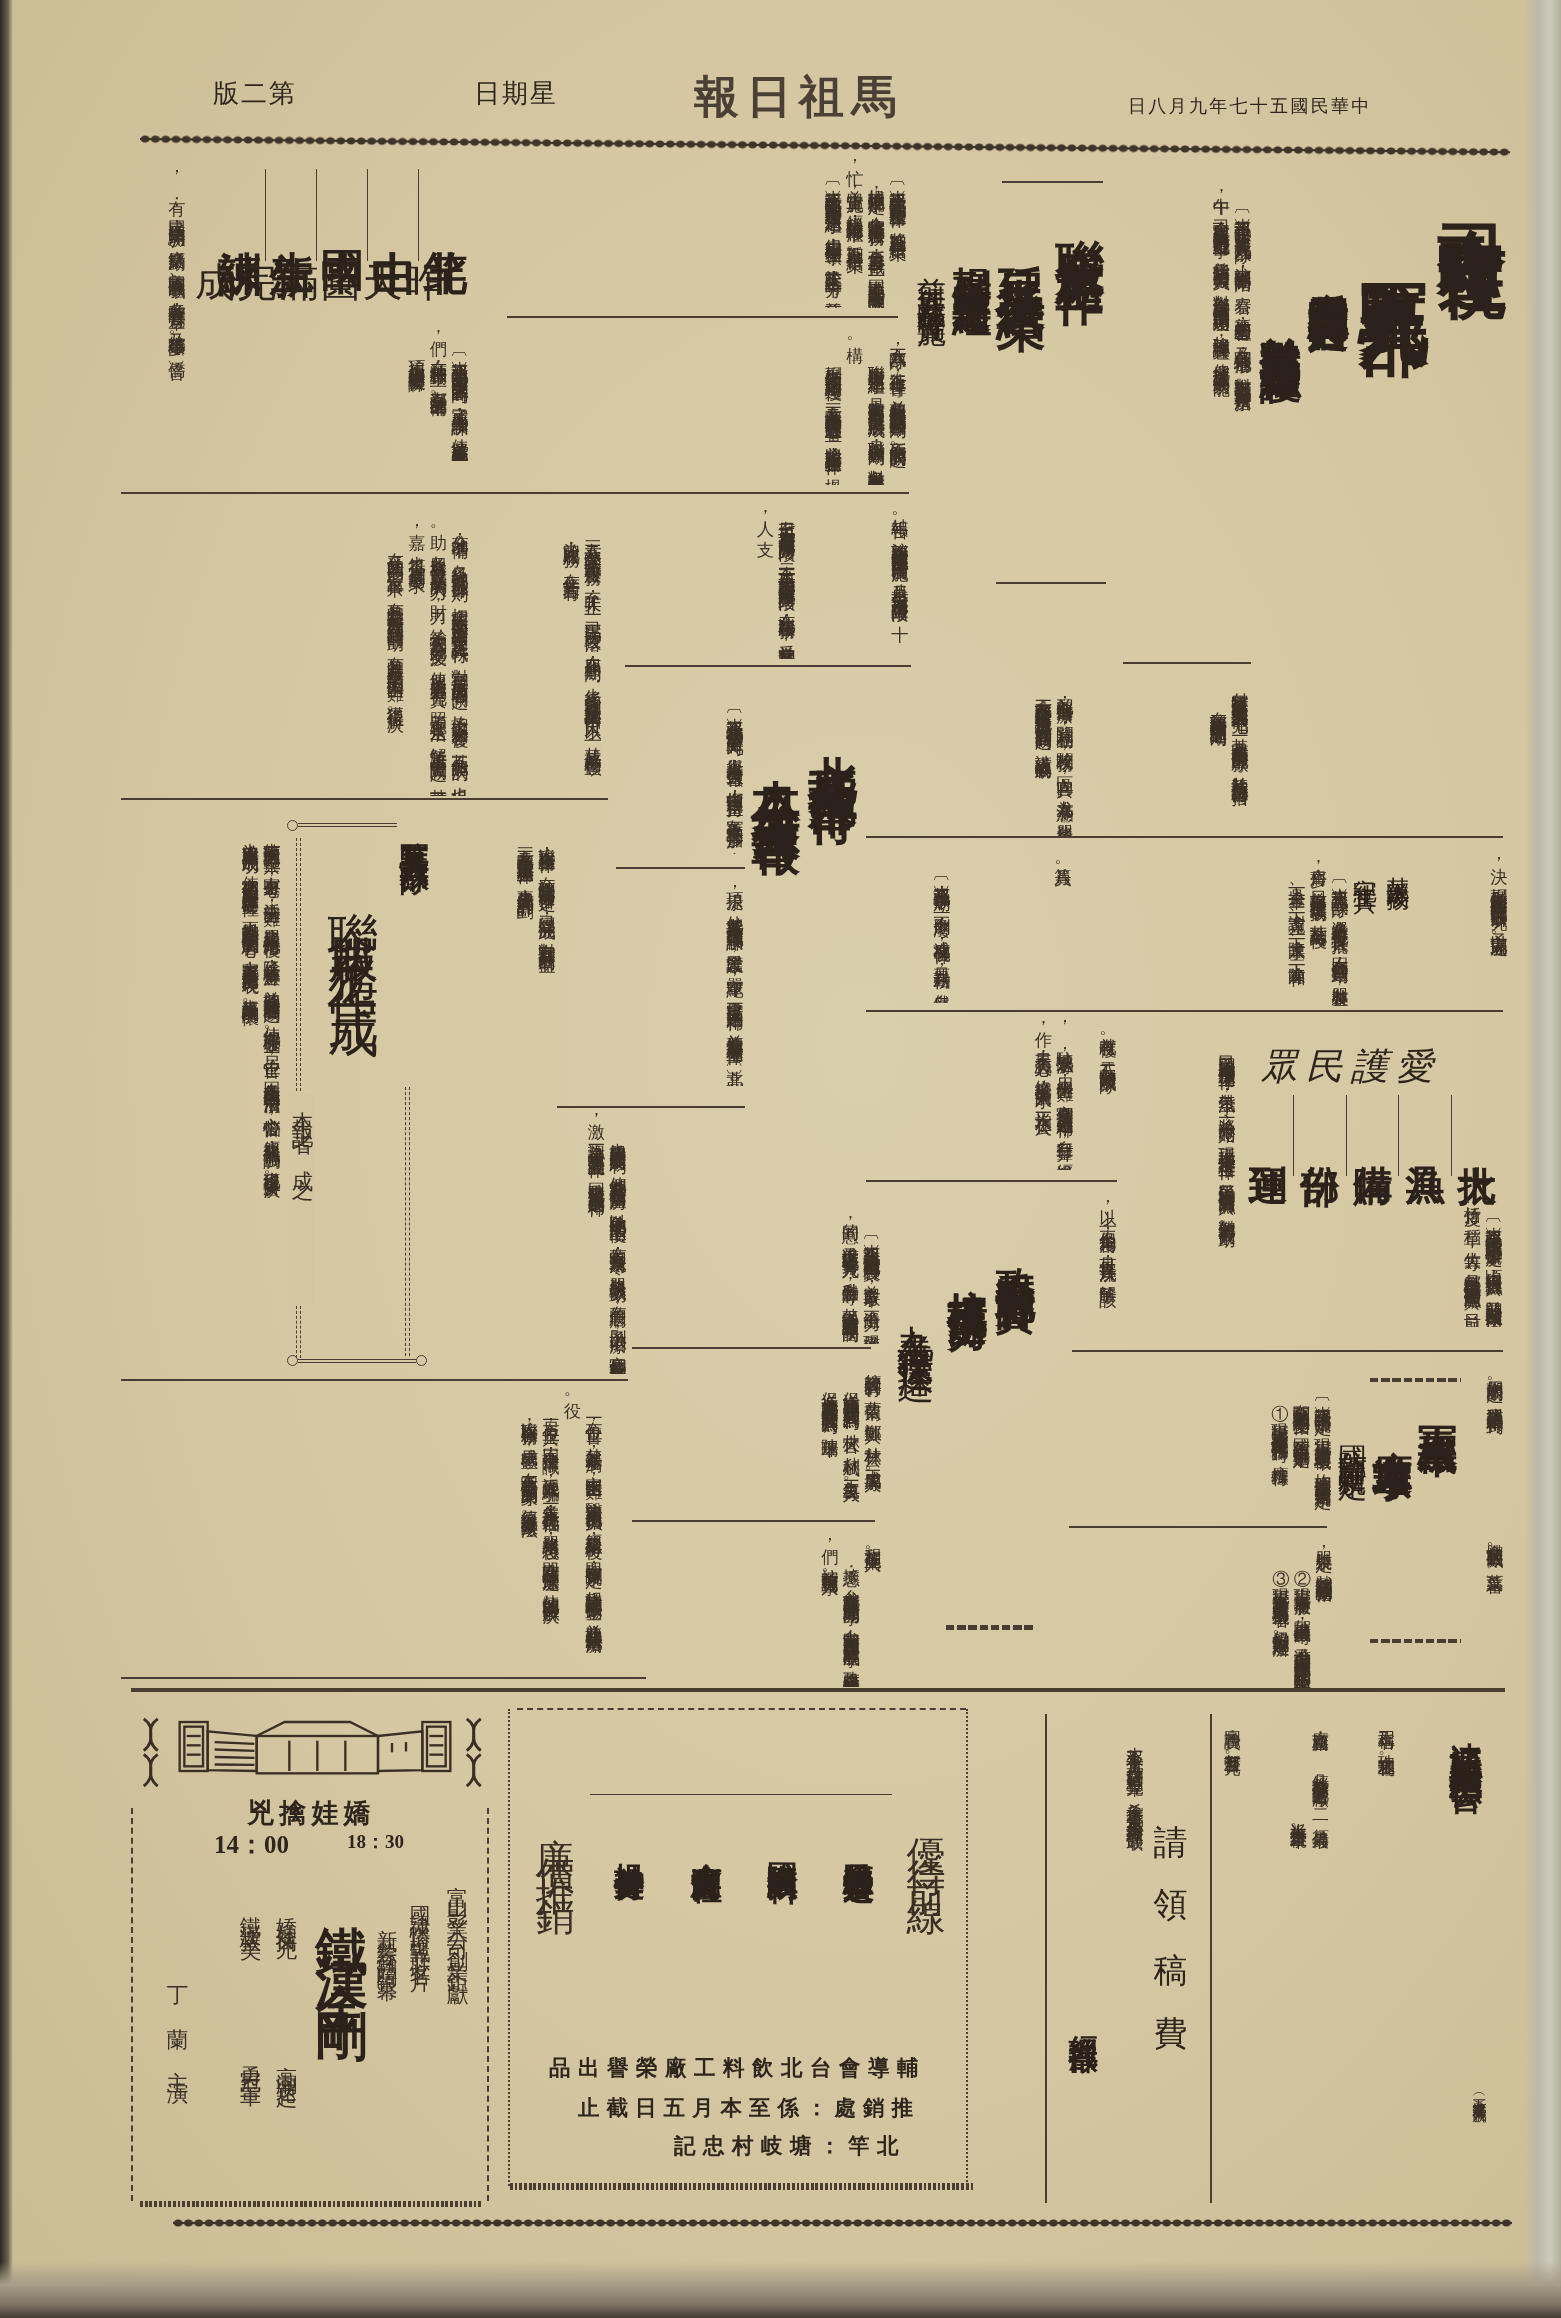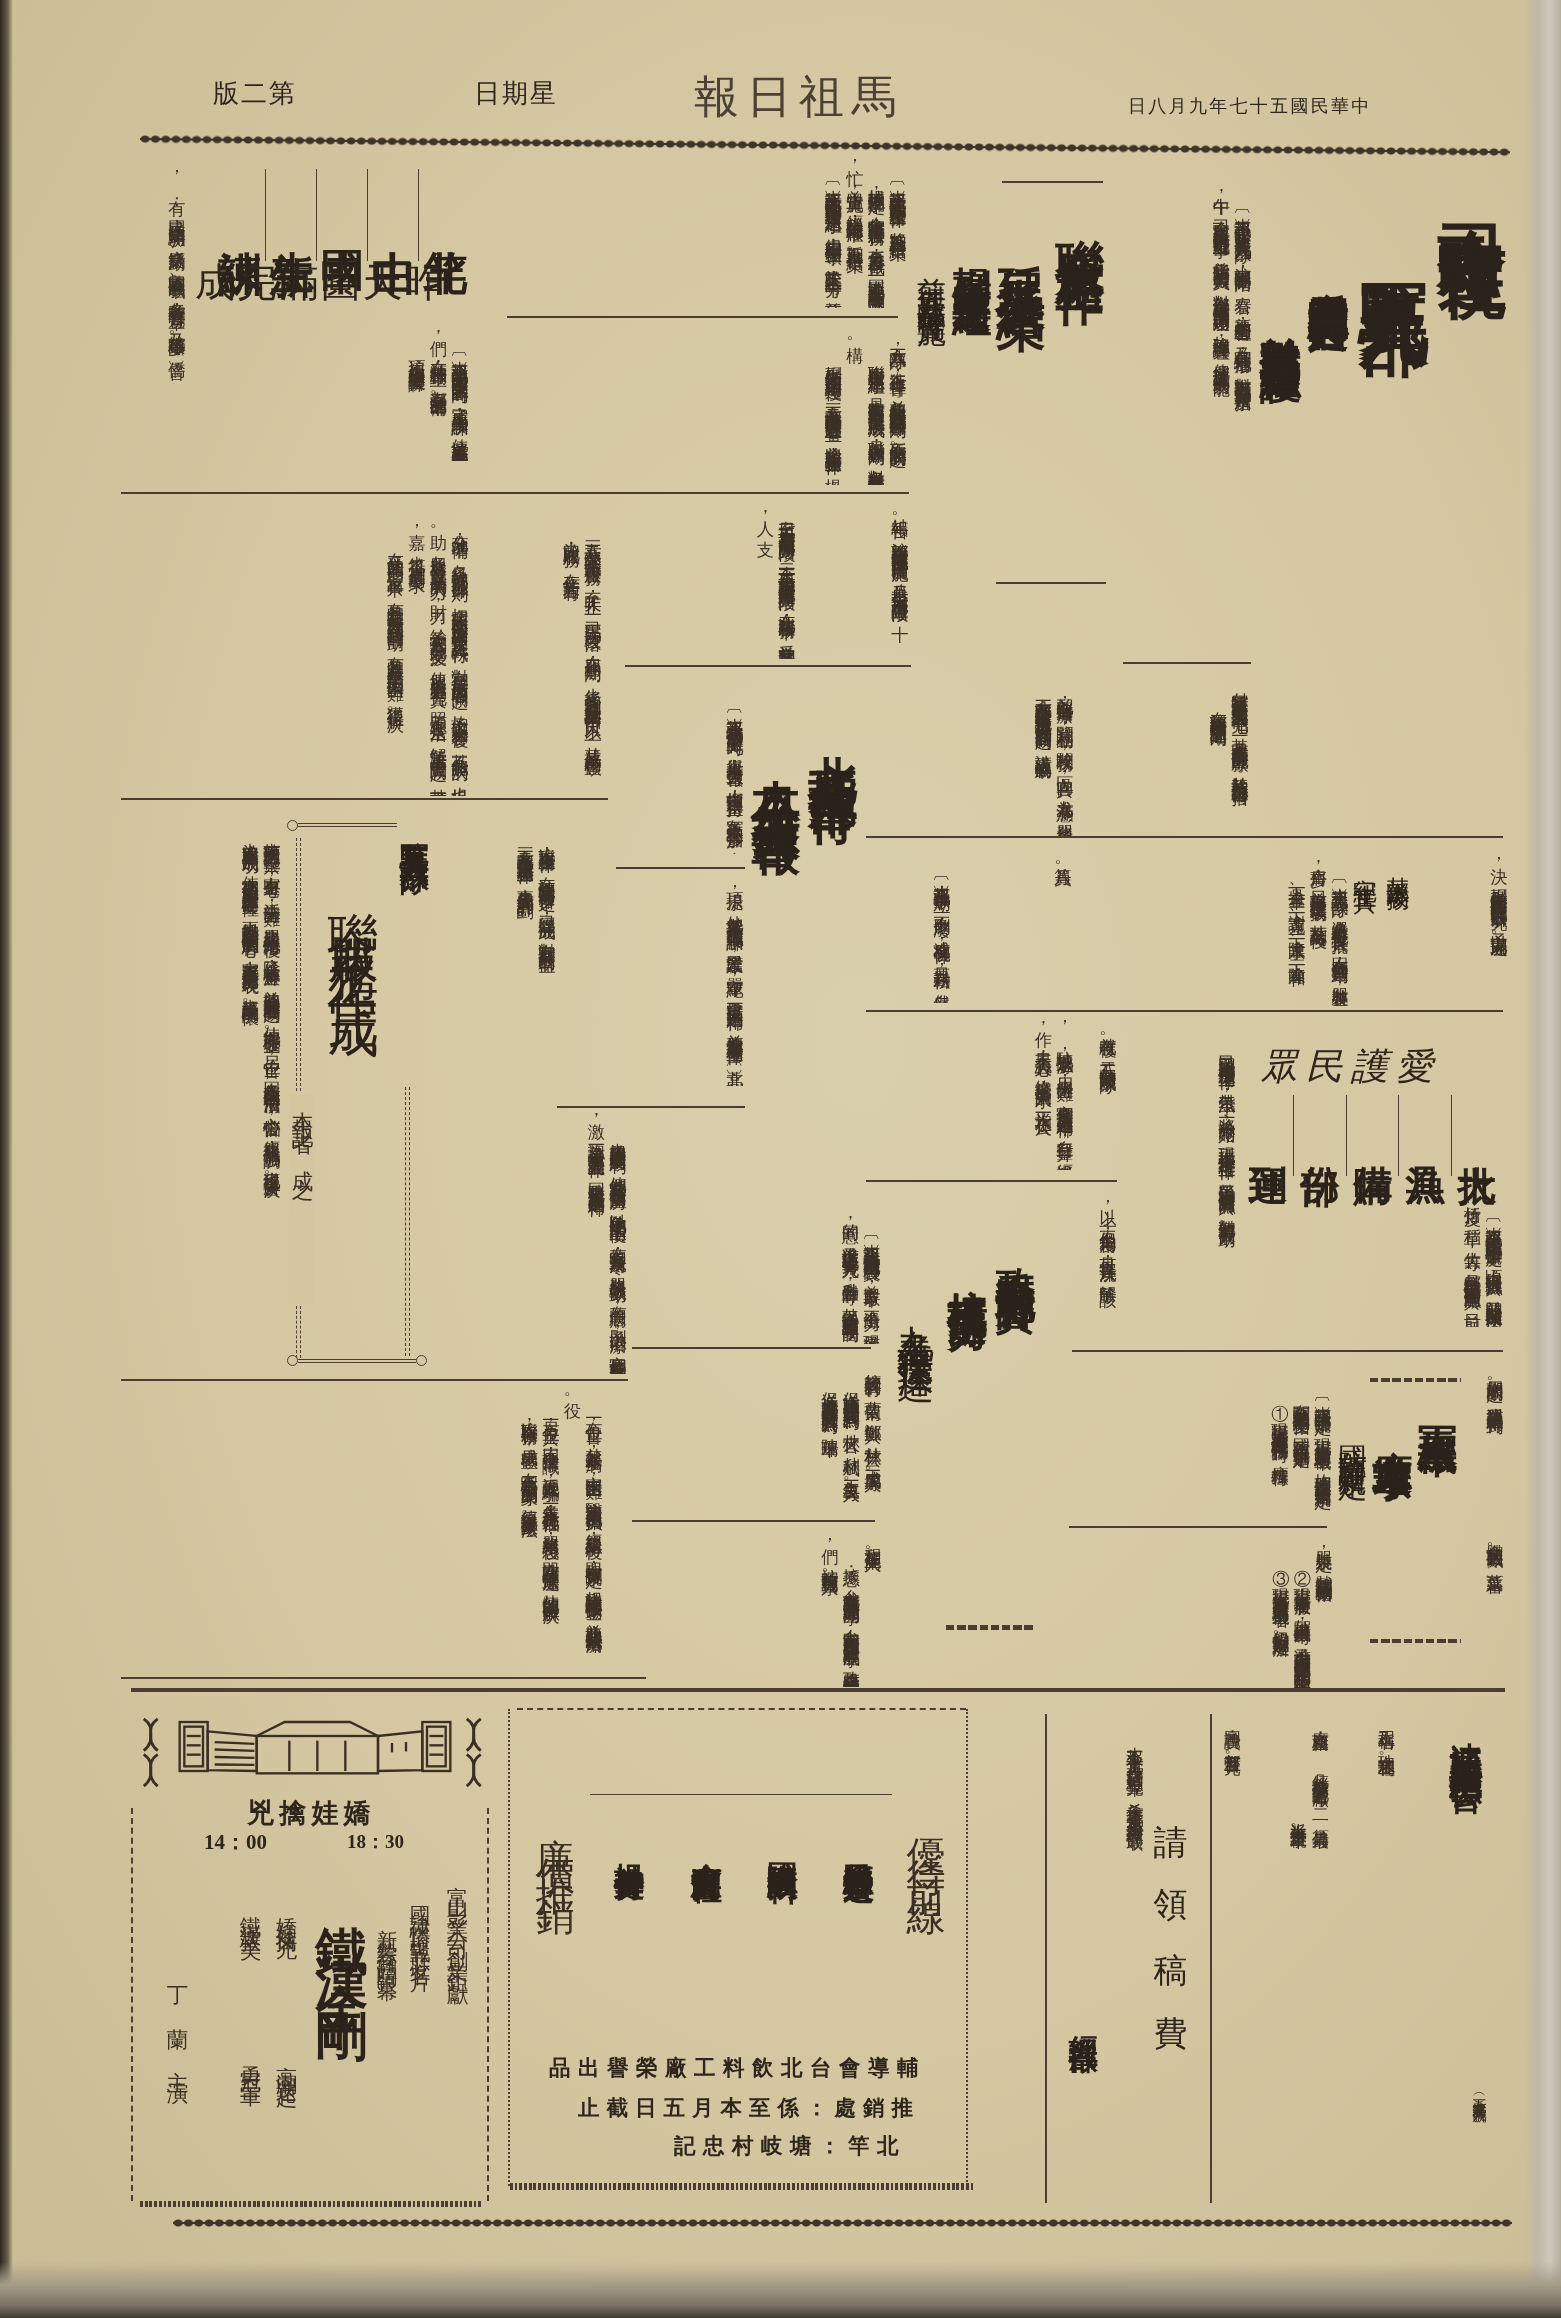--- a/index.html
+++ b/index.html
@@ -31,21 +31,21 @@
 <body>
 
 <div id="page">
 
   <div style="position:absolute;left:0;top:0;width:13px;height:2319px;background:linear-gradient(90deg,#2d2620,#6b5f4c 60%,rgba(107,95,76,0))"></div>
   <div style="position:absolute;left:1525px;top:0;width:36px;height:2319px;background:linear-gradient(90deg,rgba(200,190,160,0),#bdb8a8 35%,#cdc9bc 70%,#b4ae9c)"></div>
   <div style="position:absolute;left:0;top:2262px;width:1561px;height:57px;background:linear-gradient(180deg,rgba(200,188,150,0),#a69d88 40%,#7c7365 75%,#3f382f)"></div>
 
   <div class="hx" style="left:213px;top:81px;font-size:26px;letter-spacing:1.9px">第二版</div>
   <div class="hx" style="left:474px;top:81px;font-size:26px;letter-spacing:1.9px">星期日</div>
-  <div class="hx" style="left:694px;top:75px;font-size:45px;letter-spacing:7.5px;font-weight:400;color:#4a4036">馬祖日報</div>
+  <div class="hx" style="left:694px;top:75px;font-size:45px;letter-spacing:7.5px;font-weight:700;color:#4a4036">馬祖日報</div>
   <div class="hx" style="left:1128px;top:97px;font-size:18px;letter-spacing:2.3px">中華民國五十七年九月八日</div>
   <div class="diamond" style="left:140px;top:135px;width:1370px;transform:rotate(0.55deg);transform-origin:left center"></div>
 
   <div class="v hl" style="left:1431px;top:169px;width:77px;height:524px;font-size:69px;letter-spacing:4.2px">司令官昨往巡視</div>
   <div class="v hl" style="left:1353px;top:225px;width:77px;height:524px;font-size:69px;letter-spacing:4.2px">駐軍九九九八部</div>
   <div class="v hl sans" style="left:1304px;top:259px;width:46px;height:524px;font-size:41px;letter-spacing:1.9px">察看營舍工程關心官兵起居</div>
   <div class="v hl sans" style="left:1256px;top:304px;width:46px;height:524px;font-size:41px;letter-spacing:2.3px">並對戰備工事指示加強維護</div>
   <div class="v body" style="left:1123px;top:184px;width:130px;height:452px">　〔本報訊〕司令官昨天上午曾往巡視九九九八部隊，由該部部隊長陪同，察看，新建中的營舍工程，及官兵們駐地情形，對該部在戰備方面亦曾有所指示。
 中午，司令官並親自巡視防衛部附近戰備工事。曾指示陪同的幕僚人員，對部份房舍及碉堡作適當的調度運用，加強維護與管理，俾發揮這些工事的最大功能。</div>
   <div class="rule" style="left:1123px;top:662px;width:128px"></div>
@@ -260,21 +260,21 @@
         <rect x="535" y="25" width="40" height="85"></rect>
       <line x1="540" y1="45" x2="570" y2="45"></line>
         <line x1="540" y1="65" x2="570" y2="65"></line>
         <line x1="540" y1="85" x2="570" y2="85"></line>
     </g>
   </svg>
   <div style="position:absolute;left:131px;top:1808px;height:393px;border-left:2.8px dashed #4a3d31"></div>
   <div style="position:absolute;left:487px;top:1808px;height:393px;border-left:2.8px dashed #4a3d31"></div>
   <div style="position:absolute;left:140px;top:2201px;width:342px;height:5.6px;background:repeating-linear-gradient(90deg,#4a3d31 0 2.8px,transparent 2.8px 4.7px)"></div>
   <div class="hx" style="left:247px;top:1800px;font-size:27px;letter-spacing:5.2px;font-weight:700">嬌娃擒兇</div>
-  <div class="ltr" style="left:204px;top:1832px;font-size:21px">14：00</div>
+  <div class="ltr" style="left:214px;top:1832px;font-size:25px">14：00</div>
   <div class="ltr" style="left:347px;top:1832px;font-size:19px">18：30</div>
   <div class="v" style="left:445px;top:1869px;width:24px;height:337px;font-size:21.5px;letter-spacing:10.8px;line-height:24px;overflow:visible">富山影業公司創業鉅獻</div>
   <div class="v" style="left:408px;top:1889px;width:24px;height:290px;font-size:20.6px;letter-spacing:7.5px;line-height:24px;overflow:visible">國語俠情槍戰悲壯名片</div>
   <div class="v" style="left:375px;top:1913px;width:24px;height:243px;font-size:20.6px;letter-spacing:7.5px;line-height:24px;overflow:visible">新藝綜合體闊銀幕</div>
   <div class="v hl" style="left:310px;top:1886px;width:58px;height:318px;font-size:52px;letter-spacing:28px">鐵漢金剛</div>
   <div class="v" style="left:274px;top:1900px;width:24px;height:122px;font-size:21.5px;letter-spacing:7px;line-height:24px;overflow:visible">嬌娃擒兇</div>
   <div class="v" style="left:238px;top:1900px;width:24px;height:122px;font-size:21.5px;letter-spacing:7px;line-height:24px;overflow:visible">鐵漢救美</div>
   <div class="v" style="left:274px;top:2049px;width:24px;height:122px;font-size:21.5px;letter-spacing:7px;line-height:24px;overflow:visible">高潮迭起</div>
   <div class="v" style="left:238px;top:2049px;width:24px;height:122px;font-size:21.5px;letter-spacing:7px;line-height:24px;overflow:visible">勇冠三軍</div>
   <div class="v" style="left:164px;top:1969px;width:25px;height:197px;font-size:21.5px;letter-spacing:10.3px;line-height:25px;overflow:visible">丁　蘭　主演</div>

